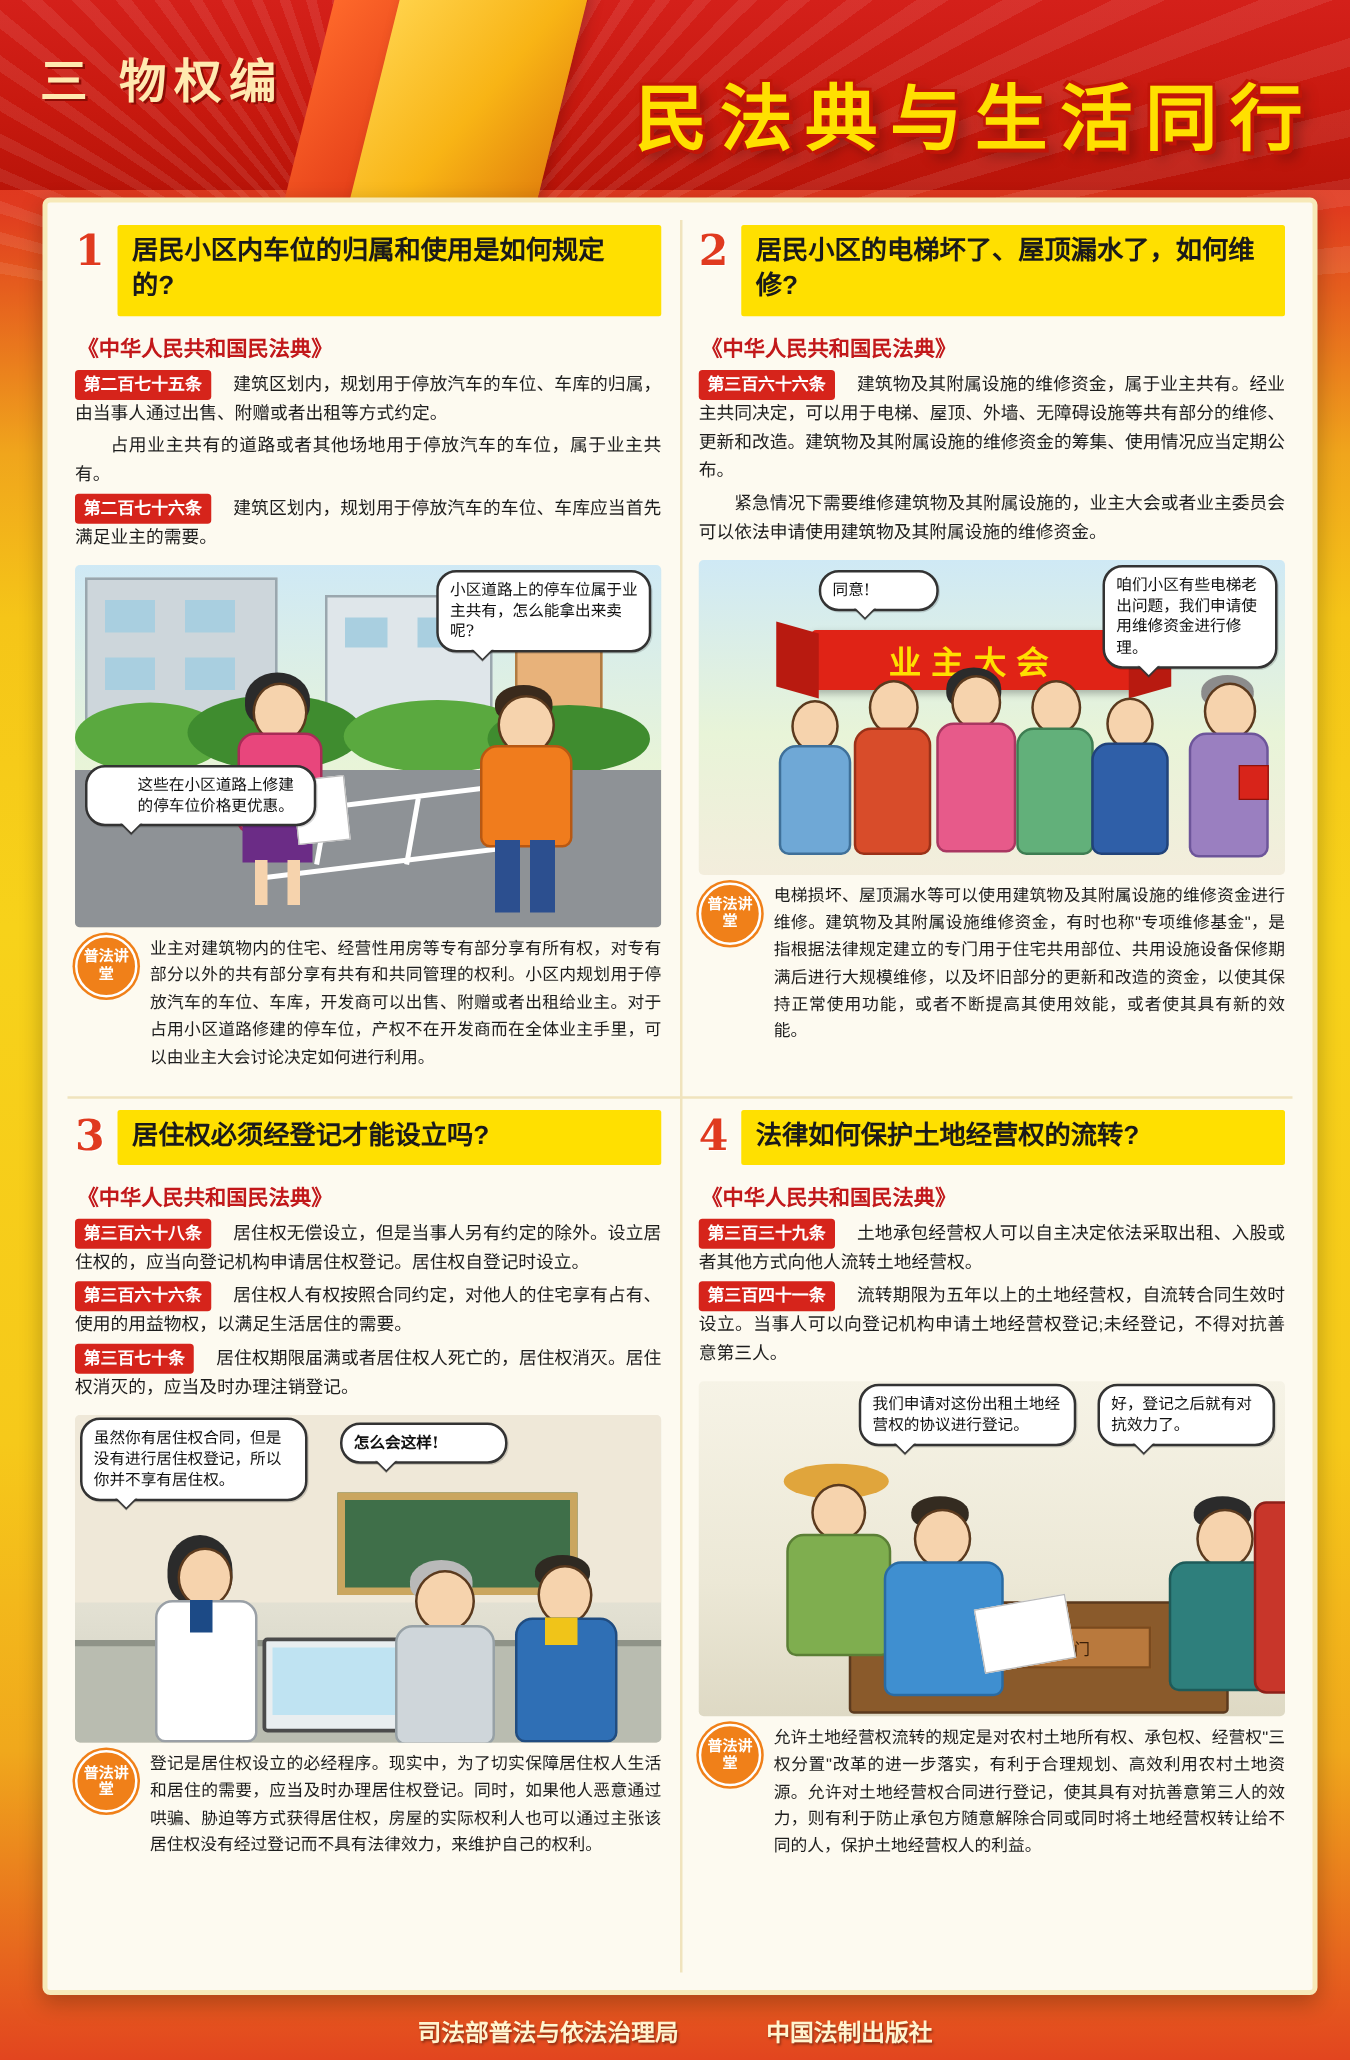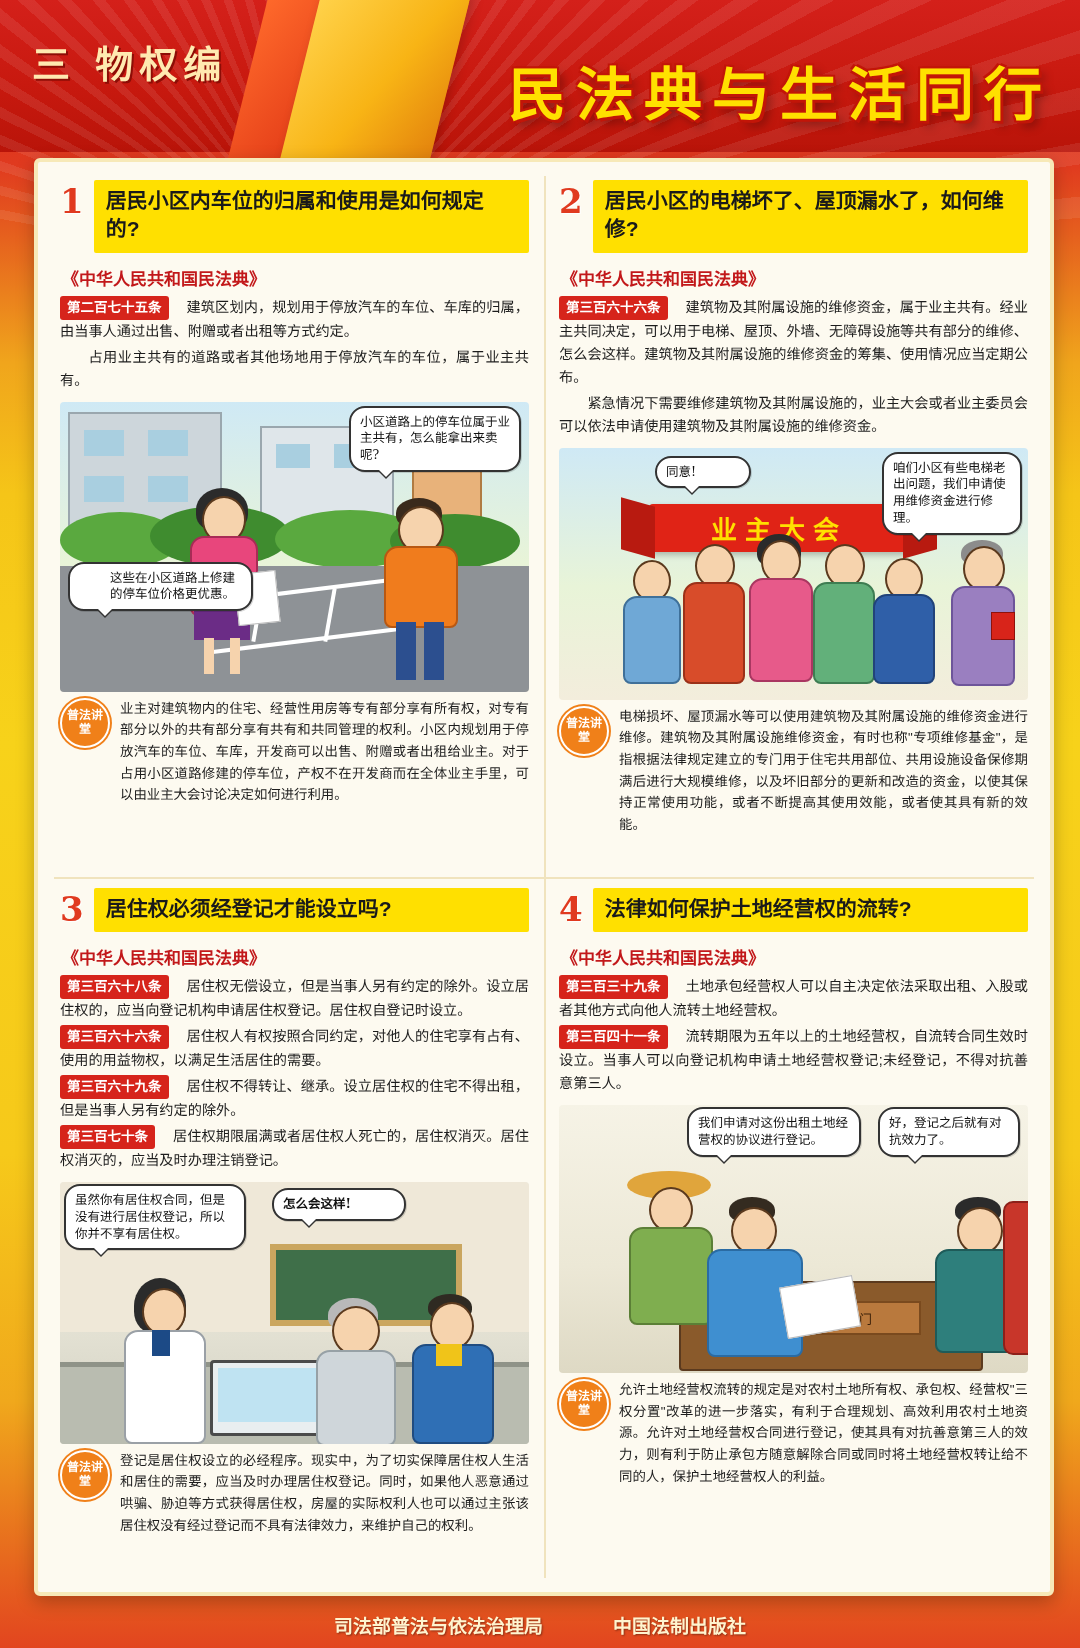--- a/index.html
+++ b/index.html
@@ -181,20 +181,23 @@
         <div class="q-head">
           <div class="q-num">1</div>
           <div class="q-title">居民小区内车位的归属和使用是如何规定的?</div>
         </div>
         <div class="law-name">《中华人民共和国民法典》</div>
 
         <p class="clause">
           <span class="art">第二百七十五条</span><span>建筑区划内，规划用于停放汽车的车位、车库的归属，由当事人通过出售、附赠或者出租等方式约定。</span>
         </p>
         <p class="clause indent">占用业主共有的道路或者其他场地用于停放汽车的车位，属于业主共有。</p>
+        <p class="clause">
+          <span class="art">第二百七十六条</span><span>建筑区划内，规划用于停放汽车的车位、车库应当首先满足业主的需要。</span>
+        </p>
 
         <div class="illus a">
 
           <div class="bldg" style="left:8px;top:10px;width:150px;height:120px;"></div>
           <div class="win" style="left:24px;top:28px;width:40px;height:26px;"></div>
           <div class="win" style="left:88px;top:28px;width:40px;height:26px;"></div>
           <div class="win" style="left:24px;top:74px;width:40px;height:26px;"></div>
           <div class="win" style="left:88px;top:74px;width:40px;height:26px;"></div>
           <div class="bldg" style="left:200px;top:24px;width:130px;height:106px;background:#dfe6ea;"></div>
           <div class="win" style="left:216px;top:42px;width:34px;height:24px;"></div>
@@ -241,21 +244,21 @@
       </div>
 
       <div class="cell">
         <div class="q-head">
           <div class="q-num">2</div>
           <div class="q-title">居民小区的电梯坏了、屋顶漏水了，如何维修?</div>
         </div>
         <div class="law-name">《中华人民共和国民法典》</div>
 
         <p class="clause">
-          <span class="art">第三百六十六条</span><span>建筑物及其附属设施的维修资金，属于业主共有。经业主共同决定，可以用于电梯、屋顶、外墙、无障碍设施等共有部分的维修、怎么会这样。建筑物及其附属设施的维修资金的筹集、使用情况应当定期公布。</span>
+          <span class="art">第三百六十六条</span><span>建筑物及其附属设施的维修资金，属于业主共有。经业主共同决定，可以用于电梯、屋顶、外墙、无障碍设施等共有部分的维修、更新和改造。建筑物及其附属设施的维修资金的筹集、使用情况应当定期公布。</span>
         </p>
         <p class="clause indent">紧急情况下需要维修建筑物及其附属设施的，业主大会或者业主委员会可以依法申请使用建筑物及其附属设施的维修资金。</p>
 
         <div class="illus b">
           <div class="banner-red" style="left:90px;top:56px;width:260px;height:48px;">业主大会</div>
           <div style="position:absolute;left:62px;top:54px;width:34px;height:52px;background:#b81a10;transform:skewY(16deg);"></div>
           <div style="position:absolute;left:344px;top:54px;width:34px;height:52px;background:#b81a10;transform:skewY(-16deg);"></div>
 
           <div class="fig" style="left:60px;top:112px;width:60px;height:140px;">
             <div class="head" style="position:absolute;left:14px;top:0;width:34px;height:38px;"></div>
@@ -301,23 +304,20 @@
           <div class="q-num">3</div>
           <div class="q-title">居住权必须经登记才能设立吗?</div>
         </div>
         <div class="law-name">《中华人民共和国民法典》</div>
 
         <p class="clause">
           <span class="art">第三百六十八条</span><span>居住权无偿设立，但是当事人另有约定的除外。设立居住权的，应当向登记机构申请居住权登记。居住权自登记时设立。</span>
         </p>
         <p class="clause">
           <span class="art">第三百六十六条</span><span>居住权人有权按照合同约定，对他人的住宅享有占有、使用的用益物权，以满足生活居住的需要。</span>
-        </p>
-        <p class="clause">
-          <span class="art">第三百六十九条</span><span>居住权不得转让、继承。设立居住权的住宅不得出租，但是当事人另有约定的除外。</span>
         </p>
         <p class="clause">
           <span class="art">第三百七十条</span><span>居住权期限届满或者居住权人死亡的，居住权消灭。居住权消灭的，应当及时办理注销登记。</span>
         </p>
 
         <div class="illus c" style="background:linear-gradient(180deg,#f0efe6 0%,#e2e0d2 60%,#cfcdbf 100%);">
           <div style="position:absolute;left:0;top:0;right:0;height:150px;background:#efe8d8;"></div>
           <div style="position:absolute;left:210px;top:62px;width:180px;height:70px;background:#3f6f49;border:6px solid #caa65f;"></div>
           <div style="position:absolute;left:0;top:180px;right:0;height:82px;background:#b9bcb0;border-top:5px solid #8f9388;"></div>
           <div class="monitor" style="left:150px;top:178px;width:124px;height:70px;"></div>

